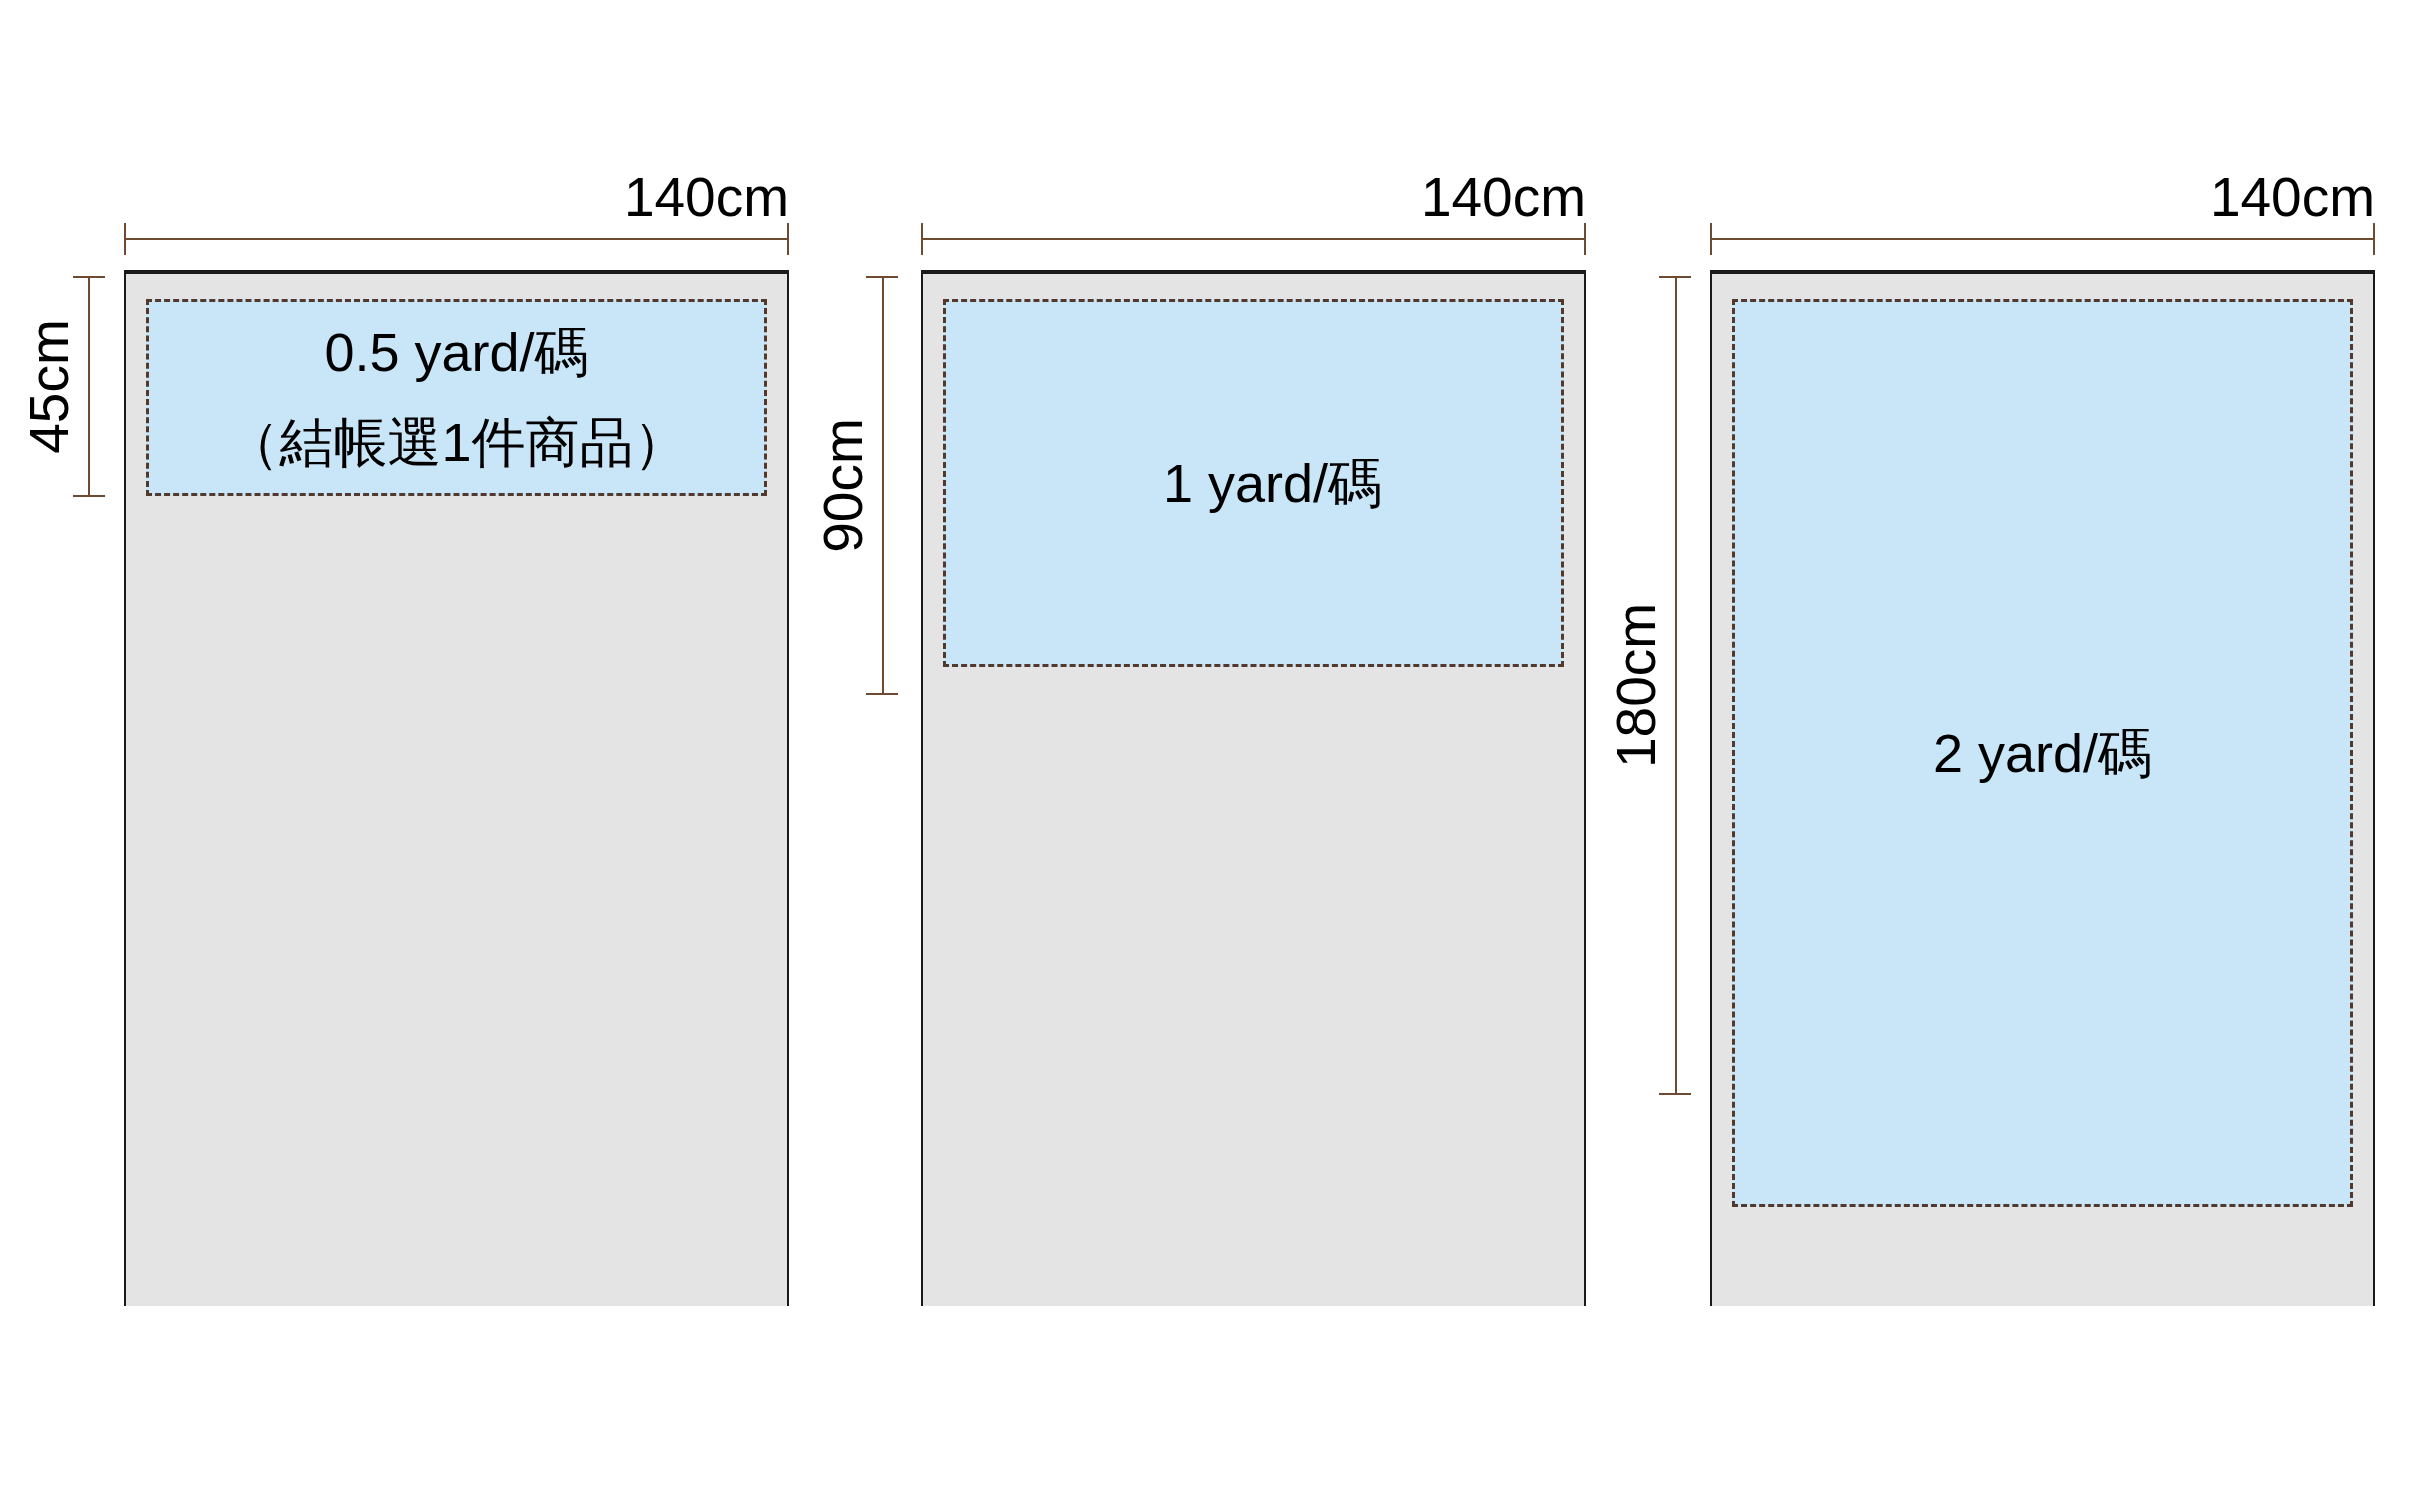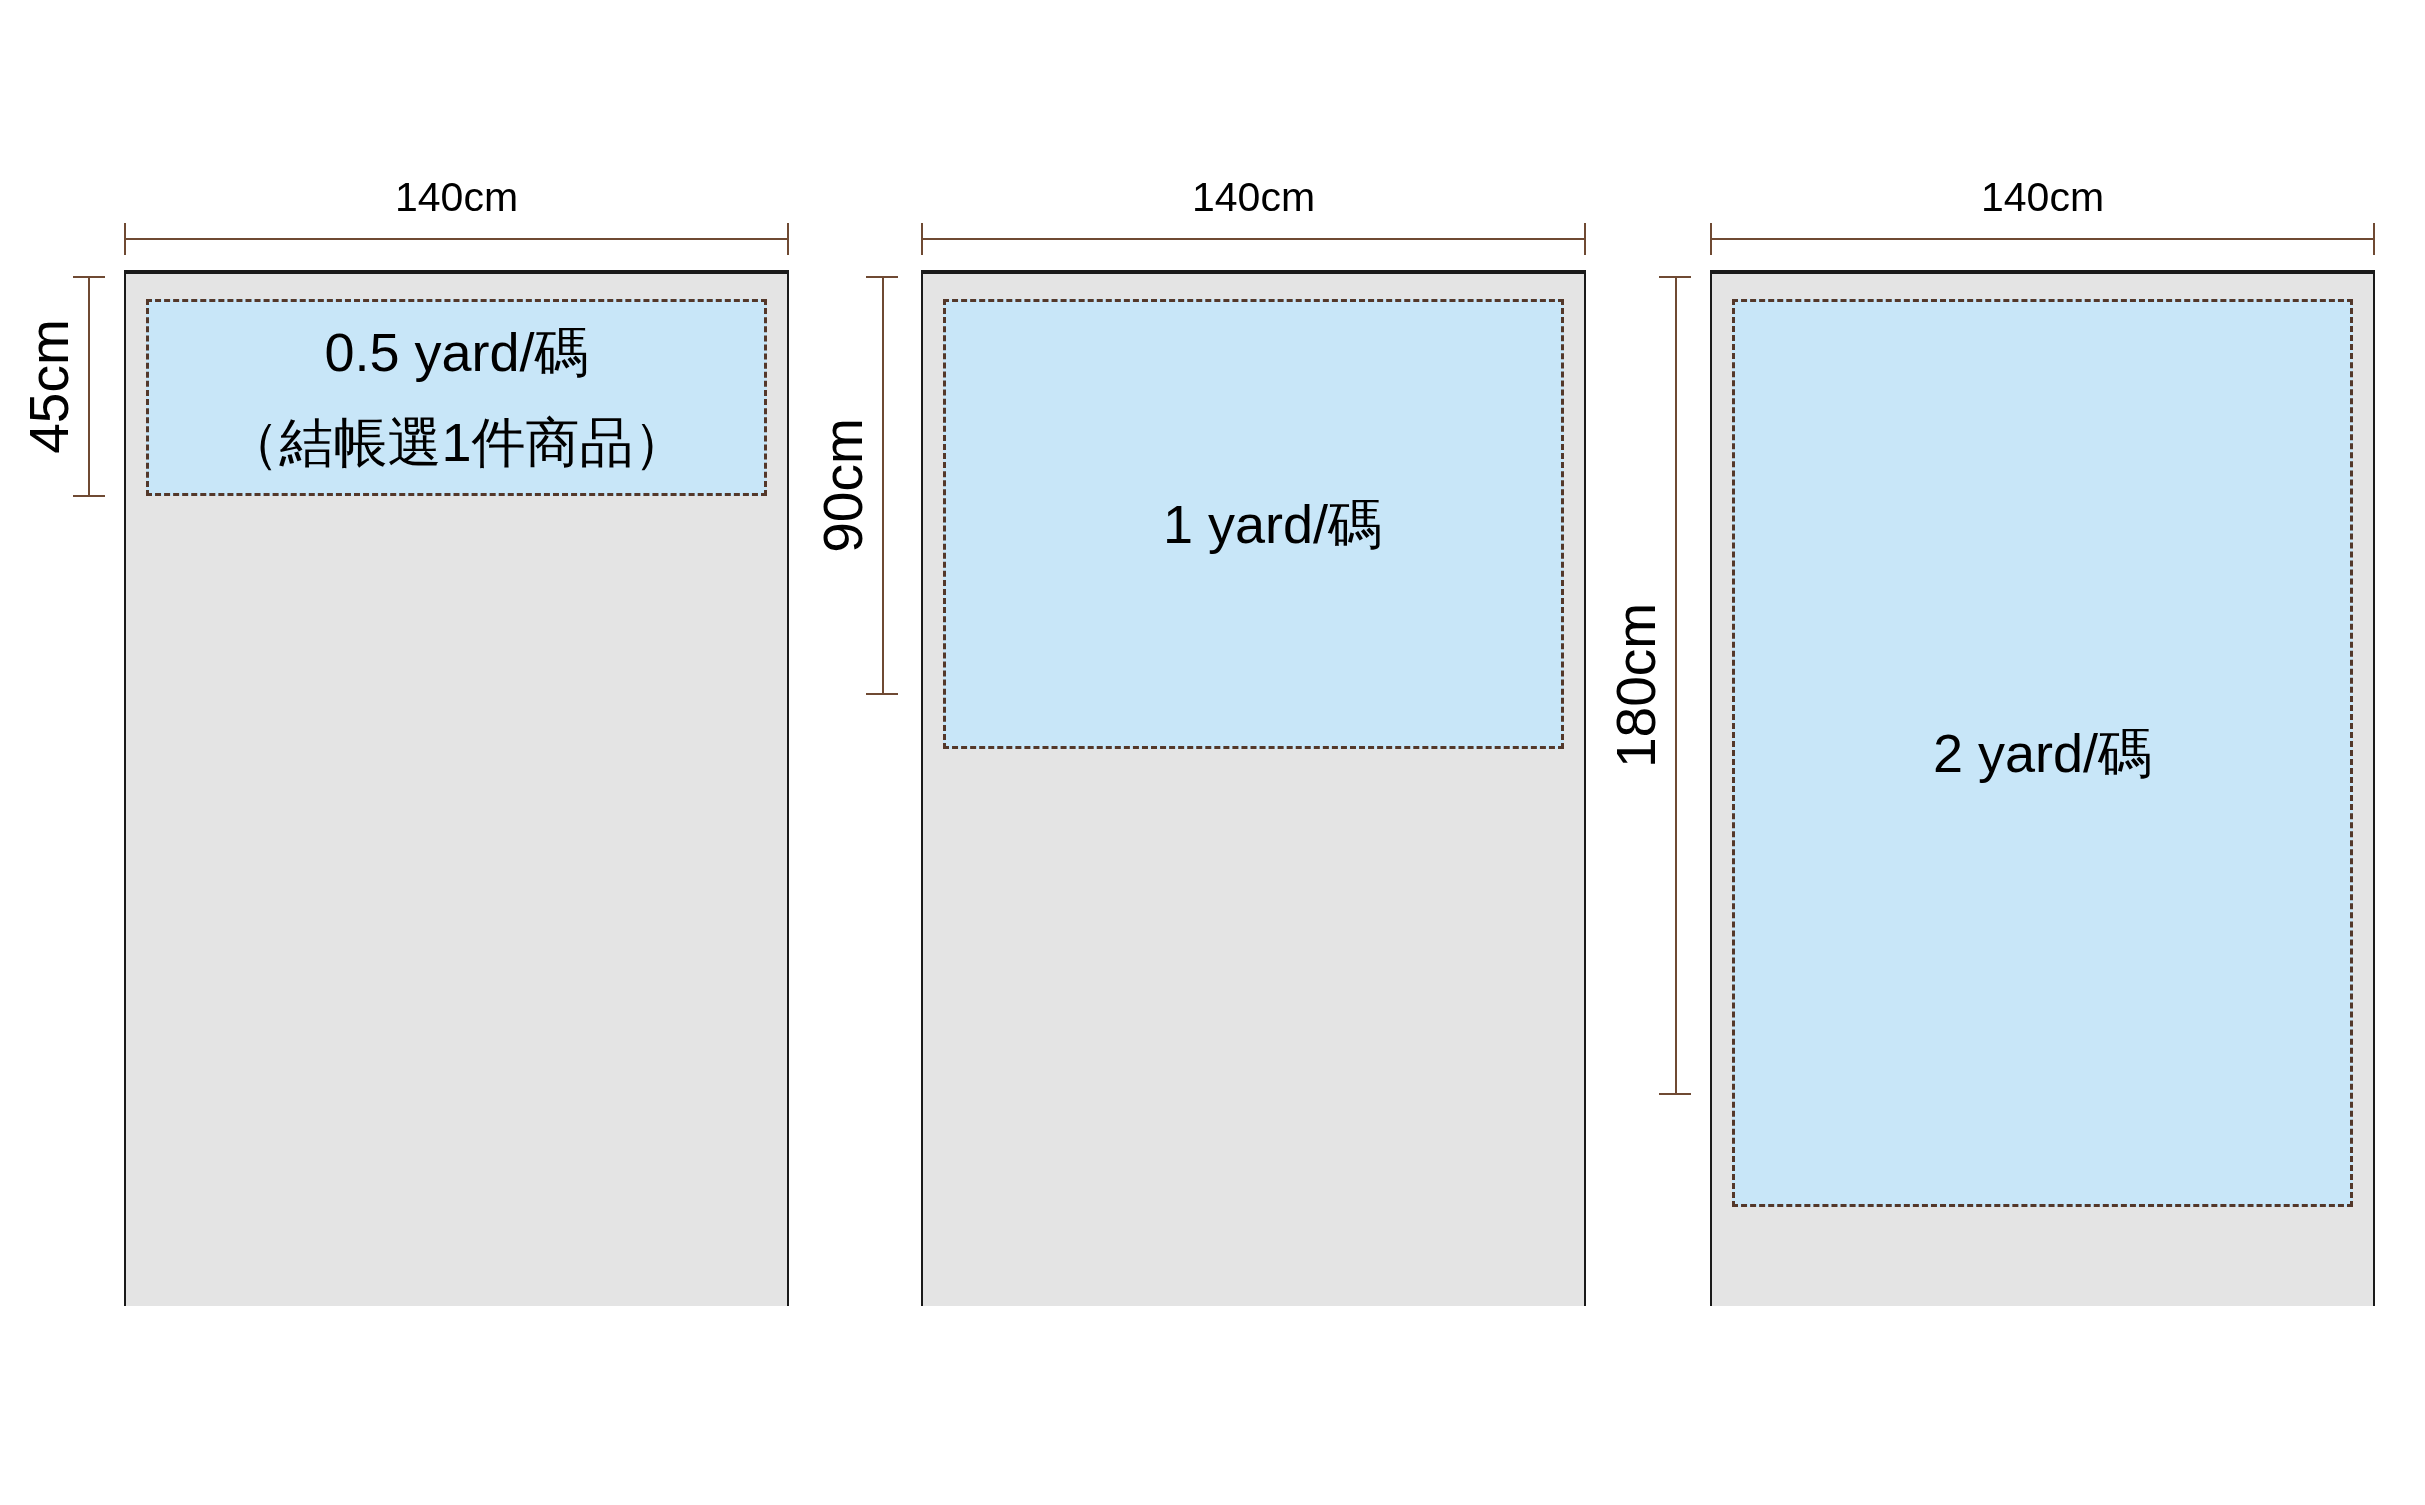--- a/index.html
+++ b/index.html
@@ -53,22 +53,22 @@
   .tick-v     { width: 2.4px; height: 32px; background: var(--dimension-line, #6f4a33); top: 223px; }
   .dim-line-v { width: 2.4px; background: var(--dimension-line, #6f4a33); top: 276px; }
   .tick-h     { width: 32px; height: 2.4px; background: var(--dimension-line, #6f4a33); }
 
   
   .wlabel {
     top: 169px;
     height: 57px;
     width: 665px;
     line-height: 57px;
-    text-align: center;
-    font-size: 41px;
+    text-align: right;
+    font-size: 55px;
     color: var(--text, #000000);
     white-space: nowrap;
   }
   .hlabel {
     width: 293px;
     height: 57px;
     display: flex;
     align-items: center;
     justify-content: center;
     transform: rotate(-90deg);
@@ -109,21 +109,21 @@
     <div class="abs tick-v" style="left:1584px;"></div>
 
     <div class="abs hlabel" style="left:696px;top:457px;">
       <span>90cm</span>
     </div>
     <div class="abs dim-line-v" style="left:882px;height:419px;"></div>
     <div class="abs tick-h" style="left:866px;top:276px;"></div>
     <div class="abs tick-h" style="left:866px;top:693px;"></div>
 
     <div class="abs fabric" style="left:921px;"></div>
-    <div class="abs cut" style="left:943px;height:450px;padding-left:38px;">
+    <div class="abs cut" style="left:943px;height:368px;padding-left:38px;">
       <div class="yardage">1 yard/碼</div>
     </div>
   </section>
 
   <section>
     <div class="abs wlabel" style="left:1710px;">140cm</div>
     <div class="abs dim-line-h" style="left:1710px;"></div>
     <div class="abs tick-v" style="left:1710px;"></div>
     <div class="abs tick-v" style="left:2373px;"></div>
 

